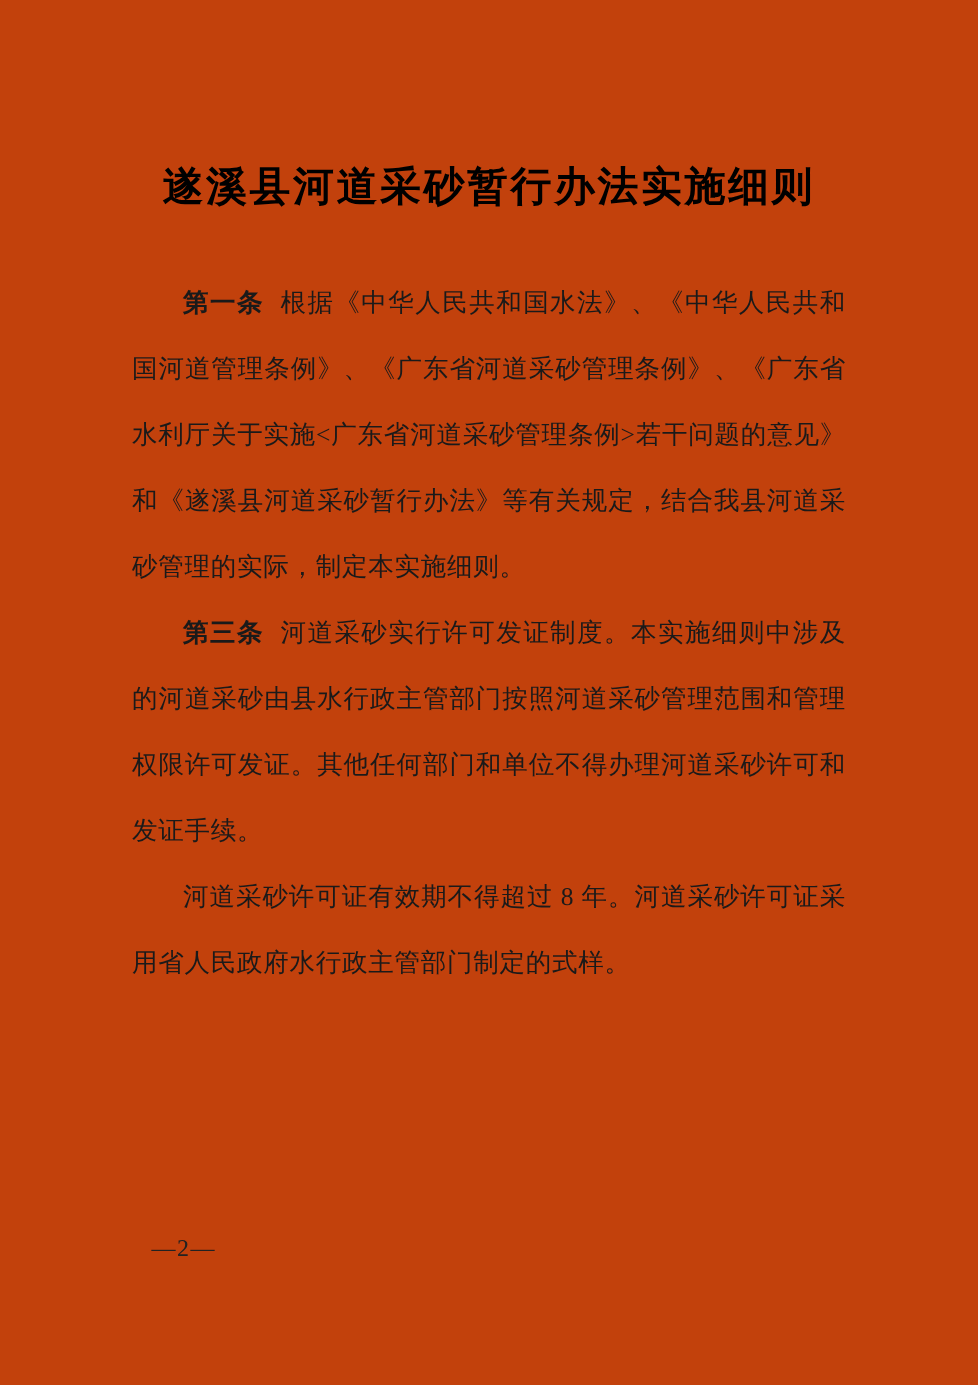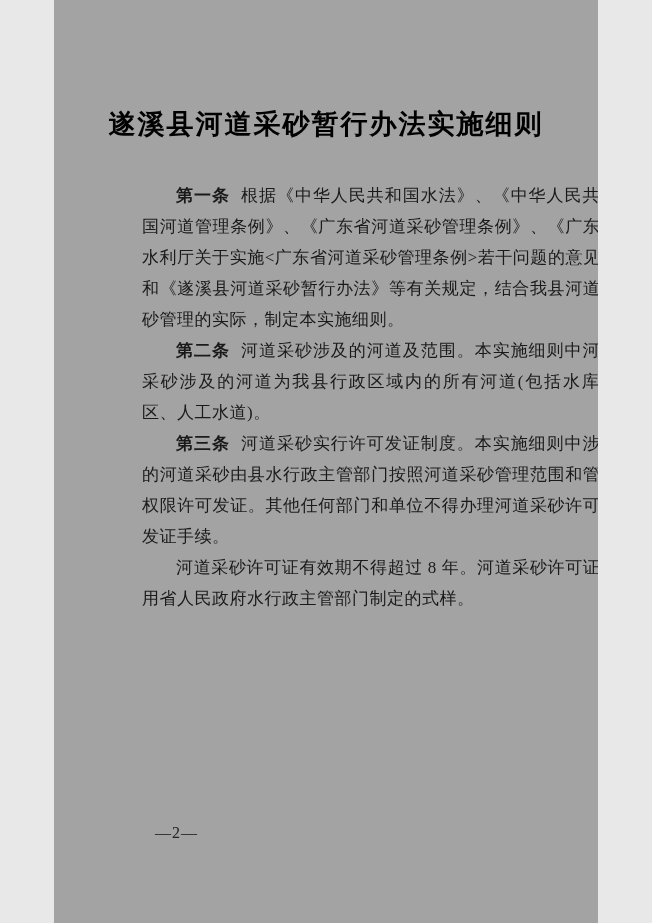--- a/index.html
+++ b/index.html
@@ -2,24 +2,24 @@
 <html><head>
 <meta charset="utf-8">
 <style>
   html, body {
     margin: 0;
     padding: 0;
     background: #e8e8e8;
   }
   .page {
     position: relative;
-    width: 544px;
+    width: 652px;
     height: 923px;
     margin: 0 auto;
-    background: #a3a3a3;
+    background: #c2410c;
     color: #1a1a1a;
     font-family: "Liberation Serif", "DejaVu Serif", serif;
     overflow: hidden;
     box-sizing: border-box;
   }
   .doc-title {
     position: absolute;
     top: 106px;
     left: 0;
     right: 0;
@@ -29,21 +29,21 @@
     letter-spacing: 2px;
     color: #000000;
     white-space: nowrap;
   }
   .doc-body {
     position: absolute;
     top: 180px;
     left: 88px;
     width: 476px;
     font-size: 17px;
-    line-height: 31px;
+    line-height: 44px;
     text-align: justify;
     letter-spacing: 0.5px;
   }
   .doc-body p {
     margin: 0;
     padding: 0;
     text-indent: 2em;
   }
   .article-lead {
     font-weight: bold;
@@ -67,23 +67,20 @@
 <div class="page">
 
   <div class="doc-title">遂溪县河道采砂暂行办法实施细则</div>
 
   <div class="doc-body">
 
     <p>
       <span class="article-lead">第一条</span><span>根据《中华人民共和国水法》、《中华人民共和国河道管理条例》、《广东省河道采砂管理条例》、《广东省水利厅关于实施&lt;广东省河道采砂管理条例&gt;若干问题的意见》和《遂溪县河道采砂暂行办法》等有关规定，结合我县河道采砂管理的实际，制定本实施细则。</span>
     </p>
 
-    <p>
-      <span class="article-lead">第二条</span><span>河道采砂涉及的河道及范围。本实施细则中河道采砂涉及的河道为我县行政区域内的所有河道(包括水库库区、人工水道)。</span>
-    </p>
 
     <p>
       <span class="article-lead">第三条</span><span>河道采砂实行许可发证制度。本实施细则中涉及的河道采砂由县水行政主管部门按照河道采砂管理范围和管理权限许可发证。其他任何部门和单位不得办理河道采砂许可和发证手续。</span>
     </p>
 
     <p>
       <span class="article-lead"></span><span>河道采砂许可证有效期不得超过 8 年。河道采砂许可证采用省人民政府水行政主管部门制定的式样。</span>
     </p>
 
 

